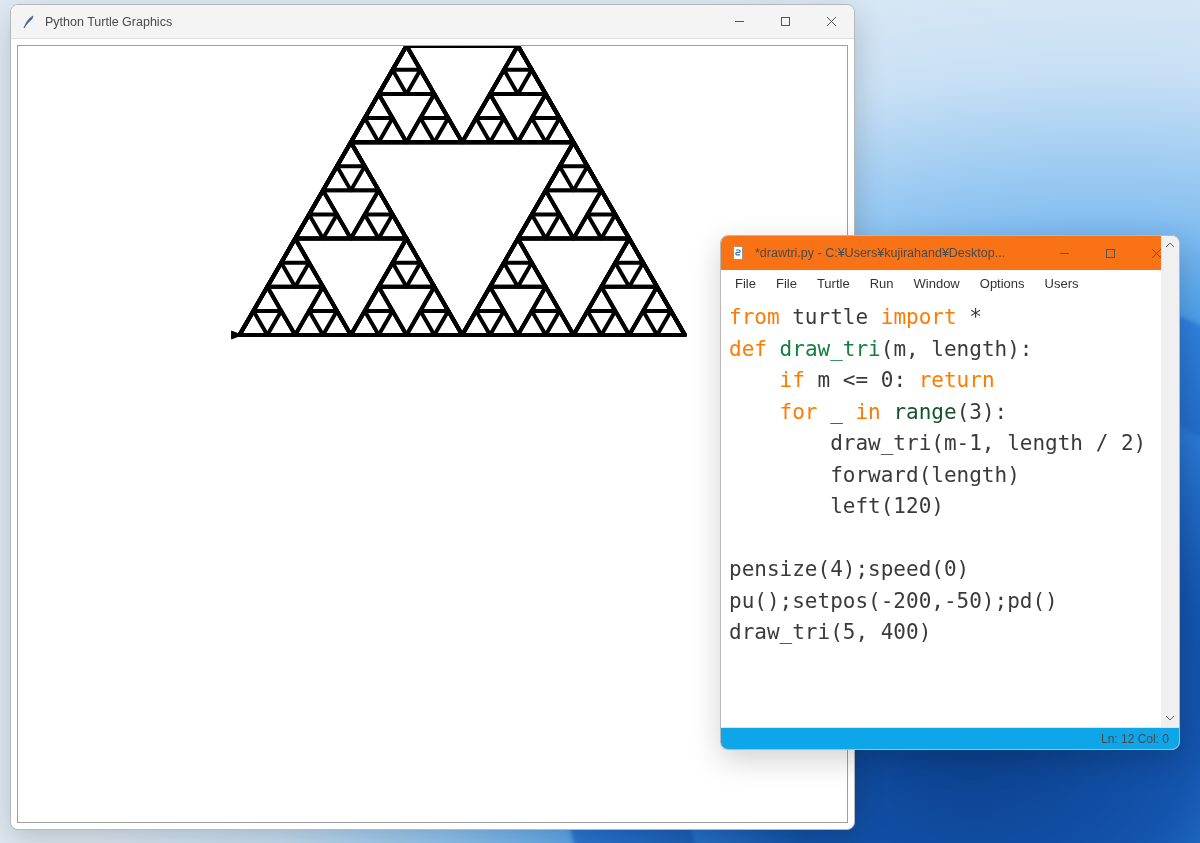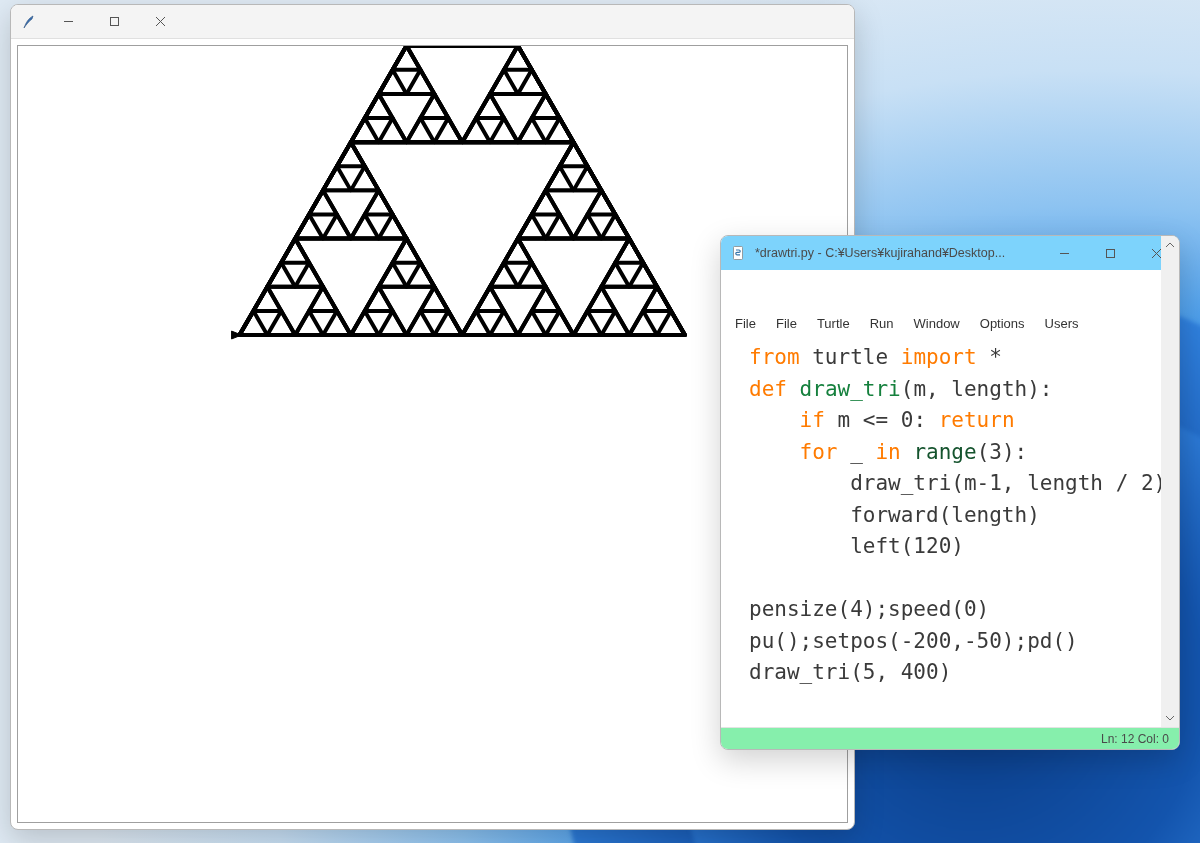--- a/index.html
+++ b/index.html
@@ -75,47 +75,45 @@
     background: #fff;
   }
 
   
   .idle-window {
     left: 720px;
     top: 235px;
     width: 460px;
     height: 515px;
   }
-  .idle-window .titlebar { background: #7dd3fc; border-bottom: none; }
+  .idle-window .titlebar { background: #f97316; border-bottom: none; }
   .menubar {
     display: flex;
     gap: 0;
     padding: 2px 4px;
     background: #ffffff;
     border-bottom: 1px solid transparent;
   }
   .menu-item {
     font-size: 13px;
     color: #333;
     padding: 4px 10px;
     cursor: pointer;
-    margin-top: 40px;
   }
 
   .code-area {
     position: relative;
     padding: 4px 0 4px 8px;
     font-family: "Segoe UI", "Consolas", monospace;
     font-size: 21px;
     line-height: 1.5;
     color: #3a3a3a;
     height: calc(100% - 34px - 30px - 22px);
     overflow: hidden;
     white-space: pre;
-    margin-left: 20px;
   }
   .code-area .line { white-space: pre; }
   .kw-orange { color: #ff7b00; }
   .kw-blue { color: #15803d; }
   .kw-purple { color: #14532d; }
   .scrollbar-track {
     position: absolute;
     right: 0; top: 0; bottom: 22px;
     width: 18px;
     background: #f0f0f0;
@@ -123,21 +121,21 @@
   .scrollbar-arrow {
     width: 18px; height: 18px;
     display: flex; align-items: center; justify-content: center;
     background: #f0f0f0;
     cursor: pointer;
   }
   .statusbar {
     position: absolute;
     bottom: 0; left: 0; right: 0;
     height: 22px;
-    background: #86efac;
+    background: #0ea5e9;
     border-top: 1px solid #e3e3e3;
     font-size: 12px;
     color: #4a4a4a;
     display: flex;
     align-items: center;
     justify-content: flex-end;
     padding: 0 10px;
   }
 </style>
 </head>
@@ -146,20 +144,21 @@
 <div class="bloom-layer" style="width:900px;height:900px;right:-260px;bottom:-340px;background:radial-gradient(circle at 40% 40%, #0d3f8c 0%, #1658b3 35%, #2f7fdc 55%, #6bb0f2 72%, #b7d9f7 88%);"></div>
 <div class="bloom-layer" style="width:700px;height:700px;right:-180px;bottom:-250px;background:radial-gradient(circle at 42% 42%, #0a3b84 0%, #1354ad 40%, #2d7bd7 60%, transparent 80%);"></div>
 
 <div class="window turtle-window">
   <div class="titlebar">
     <span class="app-icon">
       <svg viewBox="0 0 16 16" width="16" height="16">
           <path d="M3 14 C5 8 8 4 12 2 L11 5 C8 7 5 11 3 14 Z" fill="#3a6fb0" stroke="#284f7e" stroke-width="0.6"></path>
         </svg>
     </span>
+    <span class="title-text">Python Turtle Graphics</span>
     <div class="window-controls">
       <div class="win-btn">
         <svg width="11" height="11">
             <line x1="1" y1="5.5" x2="10" y2="5.5" stroke-width="1"></line>
           </svg>
       </div>
       <div class="win-btn">
         <svg width="11" height="11">
             <rect x="1.5" y="1.5" width="8" height="8" fill="none" stroke-width="1"></rect>
           </svg>

